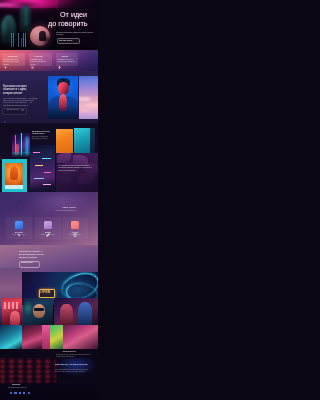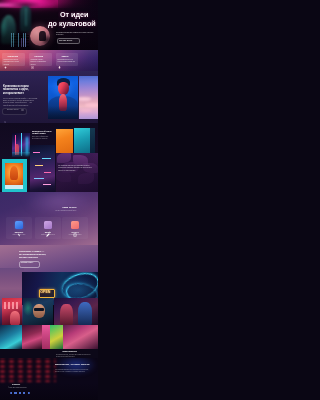--- a/index.html
+++ b/index.html
@@ -3,21 +3,21 @@
 <meta charset="utf-8">
 <title>Landing page</title>
 <style>
   html,body{margin:0;padding:0;background:#0a0614;}
   body{width:98px;height:400px;overflow:hidden;font-family:"Liberation Sans",sans-serif;
        -webkit-font-smoothing:antialiased;}
   .page{position:relative;width:98px;height:400px;overflow:hidden;background:#0a0614;}
   .sec{position:absolute;left:0;width:98px;overflow:hidden;}
   .abs{position:absolute;}
   .txt{color:#fff;letter-spacing:0;}
-  .ttl{font-weight:bold;}
+  .ttl{font-weight:normal;}
   .mut{opacity:.70;}
   .mut2{opacity:.5;}
 </style>
 </head>
 <body>
 
 <div class="page">
 
   <section class="sec" id="hero" style="top:0;height:50px;">
     <div class="abs" style="inset:0;background:#130516;"></div>
@@ -39,21 +39,21 @@
     <div class="abs" style="left:11px;top:33px;width:18px;height:14px;background:
         repeating-linear-gradient(90deg, rgba(120,215,255,.6) 0 0.6px, rgba(0,0,0,0) 0.6px 2.4px),
         repeating-linear-gradient(0deg, rgba(0,0,0,.6) 0 1.1px, rgba(0,0,0,0) 1.1px 2.8px);filter:blur(.3px);"></div>
     <div class="abs" style="left:21px;top:38px;width:10px;height:9px;background:
         repeating-linear-gradient(90deg, rgba(160,150,255,.5) 0 0.6px, rgba(0,0,0,0) 0.6px 2.2px);filter:blur(.3px);"></div>
     <div class="abs" style="left:20px;top:6px;width:11px;height:26px;border-radius:30% 30% 18% 18%;background:linear-gradient(160deg,rgba(34,72,76,.92) 0%,rgba(20,46,54,.94) 40%,rgba(11,26,34,.96) 100%);filter:blur(.8px);"></div>
     <div class="abs" style="left:25px;top:8px;width:2px;height:18px;background:rgba(70,180,170,.3);filter:blur(1px);"></div>
     <div class="abs" style="inset:0;background:radial-gradient(125% 90% at 34% 24%, rgba(0,0,0,0) 22%, rgba(0,0,0,.42) 95%);"></div>
 
     <div class="abs txt ttl" style="left:60px;top:10.5px;font-size:7.2px;line-height:8.6px;white-space:nowrap;text-shadow:0 0 3px rgba(255,70,170,.4);">От идеи</div>
-    <div class="abs txt ttl" style="left:48px;top:19.5px;font-size:7.2px;line-height:8.6px;white-space:nowrap;text-shadow:0 0 3px rgba(255,70,170,.4);">до культовой</div>
+    <div class="abs txt ttl" style="left:48px;top:19.5px;font-size:7.2px;line-height:8.6px;white-space:nowrap;text-shadow:0 0 3px rgba(255,70,170,.4);">до говорить</div>
     <div class="abs txt mut" style="left:56px;top:31px;width:40px;font-size:1.7px;line-height:2.4px;">Превращаем смелые замыслы в яркие бренды будущего</div>
     <div class="abs" style="left:57px;top:37.5px;width:21px;height:4.6px;border-radius:2.3px;border:.4px solid rgba(255,255,255,.34);background:rgba(255,255,255,.05);"></div>
     <div class="abs txt" style="left:59px;top:38.8px;font-size:1.7px;">Обсудить проект</div>
   </section>
 
   <section class="sec" id="features" style="top:50px;height:21px;">
     <div class="abs" style="inset:0;background:
         linear-gradient(112deg,#e9616a 0%,#e05a6b 10%,#cd5276 24%,#ad4885 40%,#8a3f8a 56%,#60337f 72%,#422a71 86%,#31236a 100%);"></div>
     <div class="abs" style="inset:0;background:linear-gradient(180deg,rgba(255,255,255,.06) 0%,rgba(255,255,255,0) 36%,rgba(28,14,52,.5) 100%);"></div>
 

